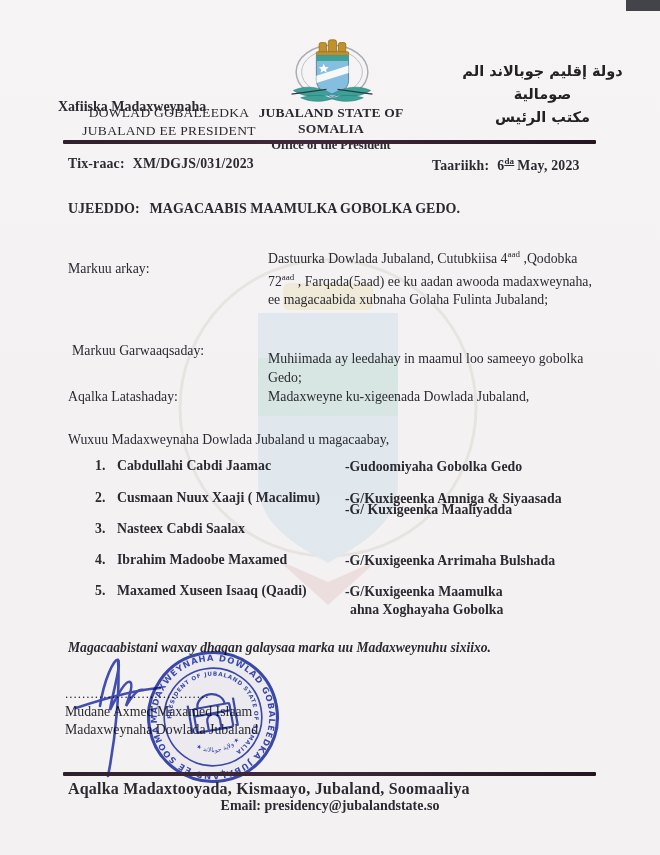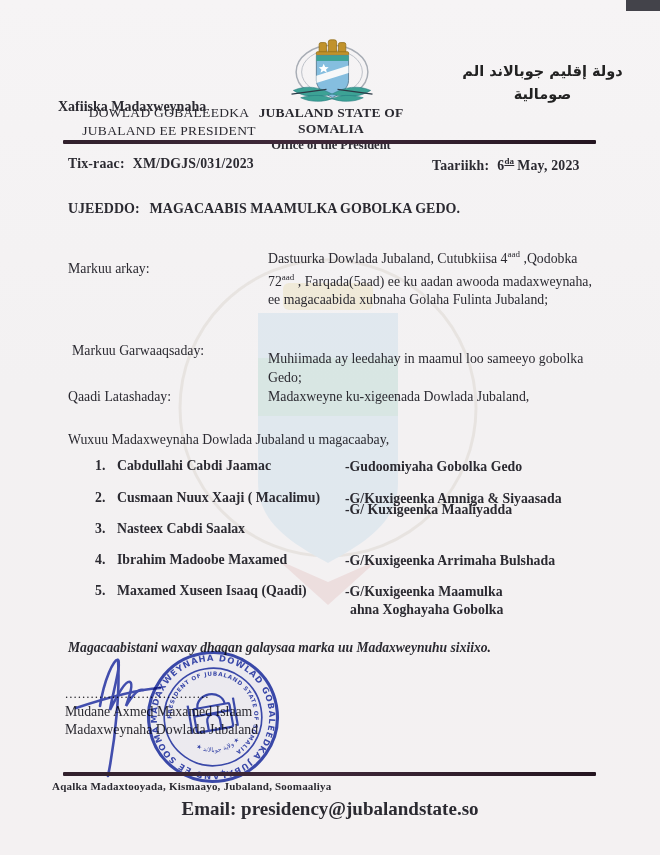--- a/index.html
+++ b/index.html
@@ -47,22 +47,22 @@
   .closing { left:68px; top:640px; width:520px; font-size:13.6px; font-weight:bold; font-style:italic; }
 
   .sig-dots { left:65px; top:686px; font-size:13px; letter-spacing:1px; }
   .sig-name { left:65px; top:704px; font-size:13.8px; }
   .sig-title{ left:65px; top:722px; font-size:13.8px; }
 
   .stamp { left:144px; top:648px; width:138px; height:138px; mix-blend-mode:multiply; opacity:.92; }
   .stamp text { font-family:"DejaVu Sans", sans-serif; }
   .signature { left:70px; top:644px; width:135px; height:140px; mix-blend-mode:multiply; }
 
-  .footer-address { left:52px; top:780px; font-size:11px; font-weight:bold; letter-spacing:.2px; }
-  .footer-email   { left:0; top:798px; width:660px; text-align:center; font-size:19px; font-weight:bold; }
+  .footer-address { left:68px; top:780px; font-size:16px; font-weight:bold; letter-spacing:.2px; }
+  .footer-email   { left:0; top:798px; width:660px; text-align:center; font-size:14px; font-weight:bold; }
 
   .watermark { left:160px; top:258px; width:335px; height:395px; opacity:.3; }
 </style>
 </head>
 <body>
 
 <div class="page">
 
   <svg class="abs watermark" viewBox="0 0 335 395" aria-hidden="true">
     <circle cx="168" cy="150" r="148" fill="none" stroke="#cdc6ba" stroke-width="3"></circle>
@@ -105,20 +105,21 @@
     </g>
   </svg>
 
   <div class="abs hdr-center">
     <div class="l1">JUBALAND STATE OF SOMALIA</div>
     <div class="l2">Office of the President</div>
   </div>
 
   <div class="abs hdr-arabic">
     <div>دولة إقليم جوبالاند الم صومالية</div>
+    <div>مكتب الرئيس</div>
   </div>
 
   <div class="abs rule rule-top"></div>
 
   <div class="abs meta ref">
     <span class="lbl">Tix-raac:</span><span>XM/DGJS/031/2023</span>
   </div>
   <div class="abs meta date">
     <span class="lbl">Taariikh:</span><span>6</span><sup class="ord">da</sup><span class="rest">May, 2023</span>
   </div>
@@ -128,21 +129,21 @@
   </div>
 
   <div class="abs body-txt plabel" style="left:68px; top:259px;">Markuu arkay:</div>
   <div class="abs body-txt pvalue" style="left:268px; top:245px;">
     <span>Dastuurka Dowlada Jubaland, Cutubkiisa 4</span><sup class="aad">aad</sup><span> ,Qodobka 72</span><sup class="aad">aad</sup><span> , Farqada(5aad) ee ku aadan awooda madaxweynaha, ee magacaabida  xubnaha Golaha Fulinta Jubaland;</span>
   </div>
 
   <div class="abs body-txt plabel" style="left:72px; top:341px;">Markuu Garwaaqsaday:</div>
   <div class="abs body-txt pvalue" style="left:268px; top:341px;margin-top:8px;">Muhiimada  ay leedahay in maamul loo  sameeyo gobolka Gedo;</div>
 
-  <div class="abs body-txt plabel" style="left:68px; top:387px;">Qaadi Latashaday:</div>
+  <div class="abs body-txt plabel" style="left:68px; top:387px;">Aqalka Latashaday:</div>
   <div class="abs body-txt pvalue" style="left:268px; top:387px;">Madaxweyne ku-xigeenada Dowlada  Jubaland,</div>
 
   <div class="abs body-txt" style="left:68px; top:430px;">Wuxuu Madaxweynaha Dowlada Jubaland u magacaabay,</div>
 
   <div>
     <span class="abs appt-num" style="left:95px;  top:458px;">1.</span>
     <span class="abs appt-name" style="left:117px; top:458px;">Cabdullahi Cabdi Jaamac</span>
     <span class="abs appt-role" style="left:345px; top:458px;">-Gudoomiyaha Gobolka Gedo</span>
   </div>
   <div>

